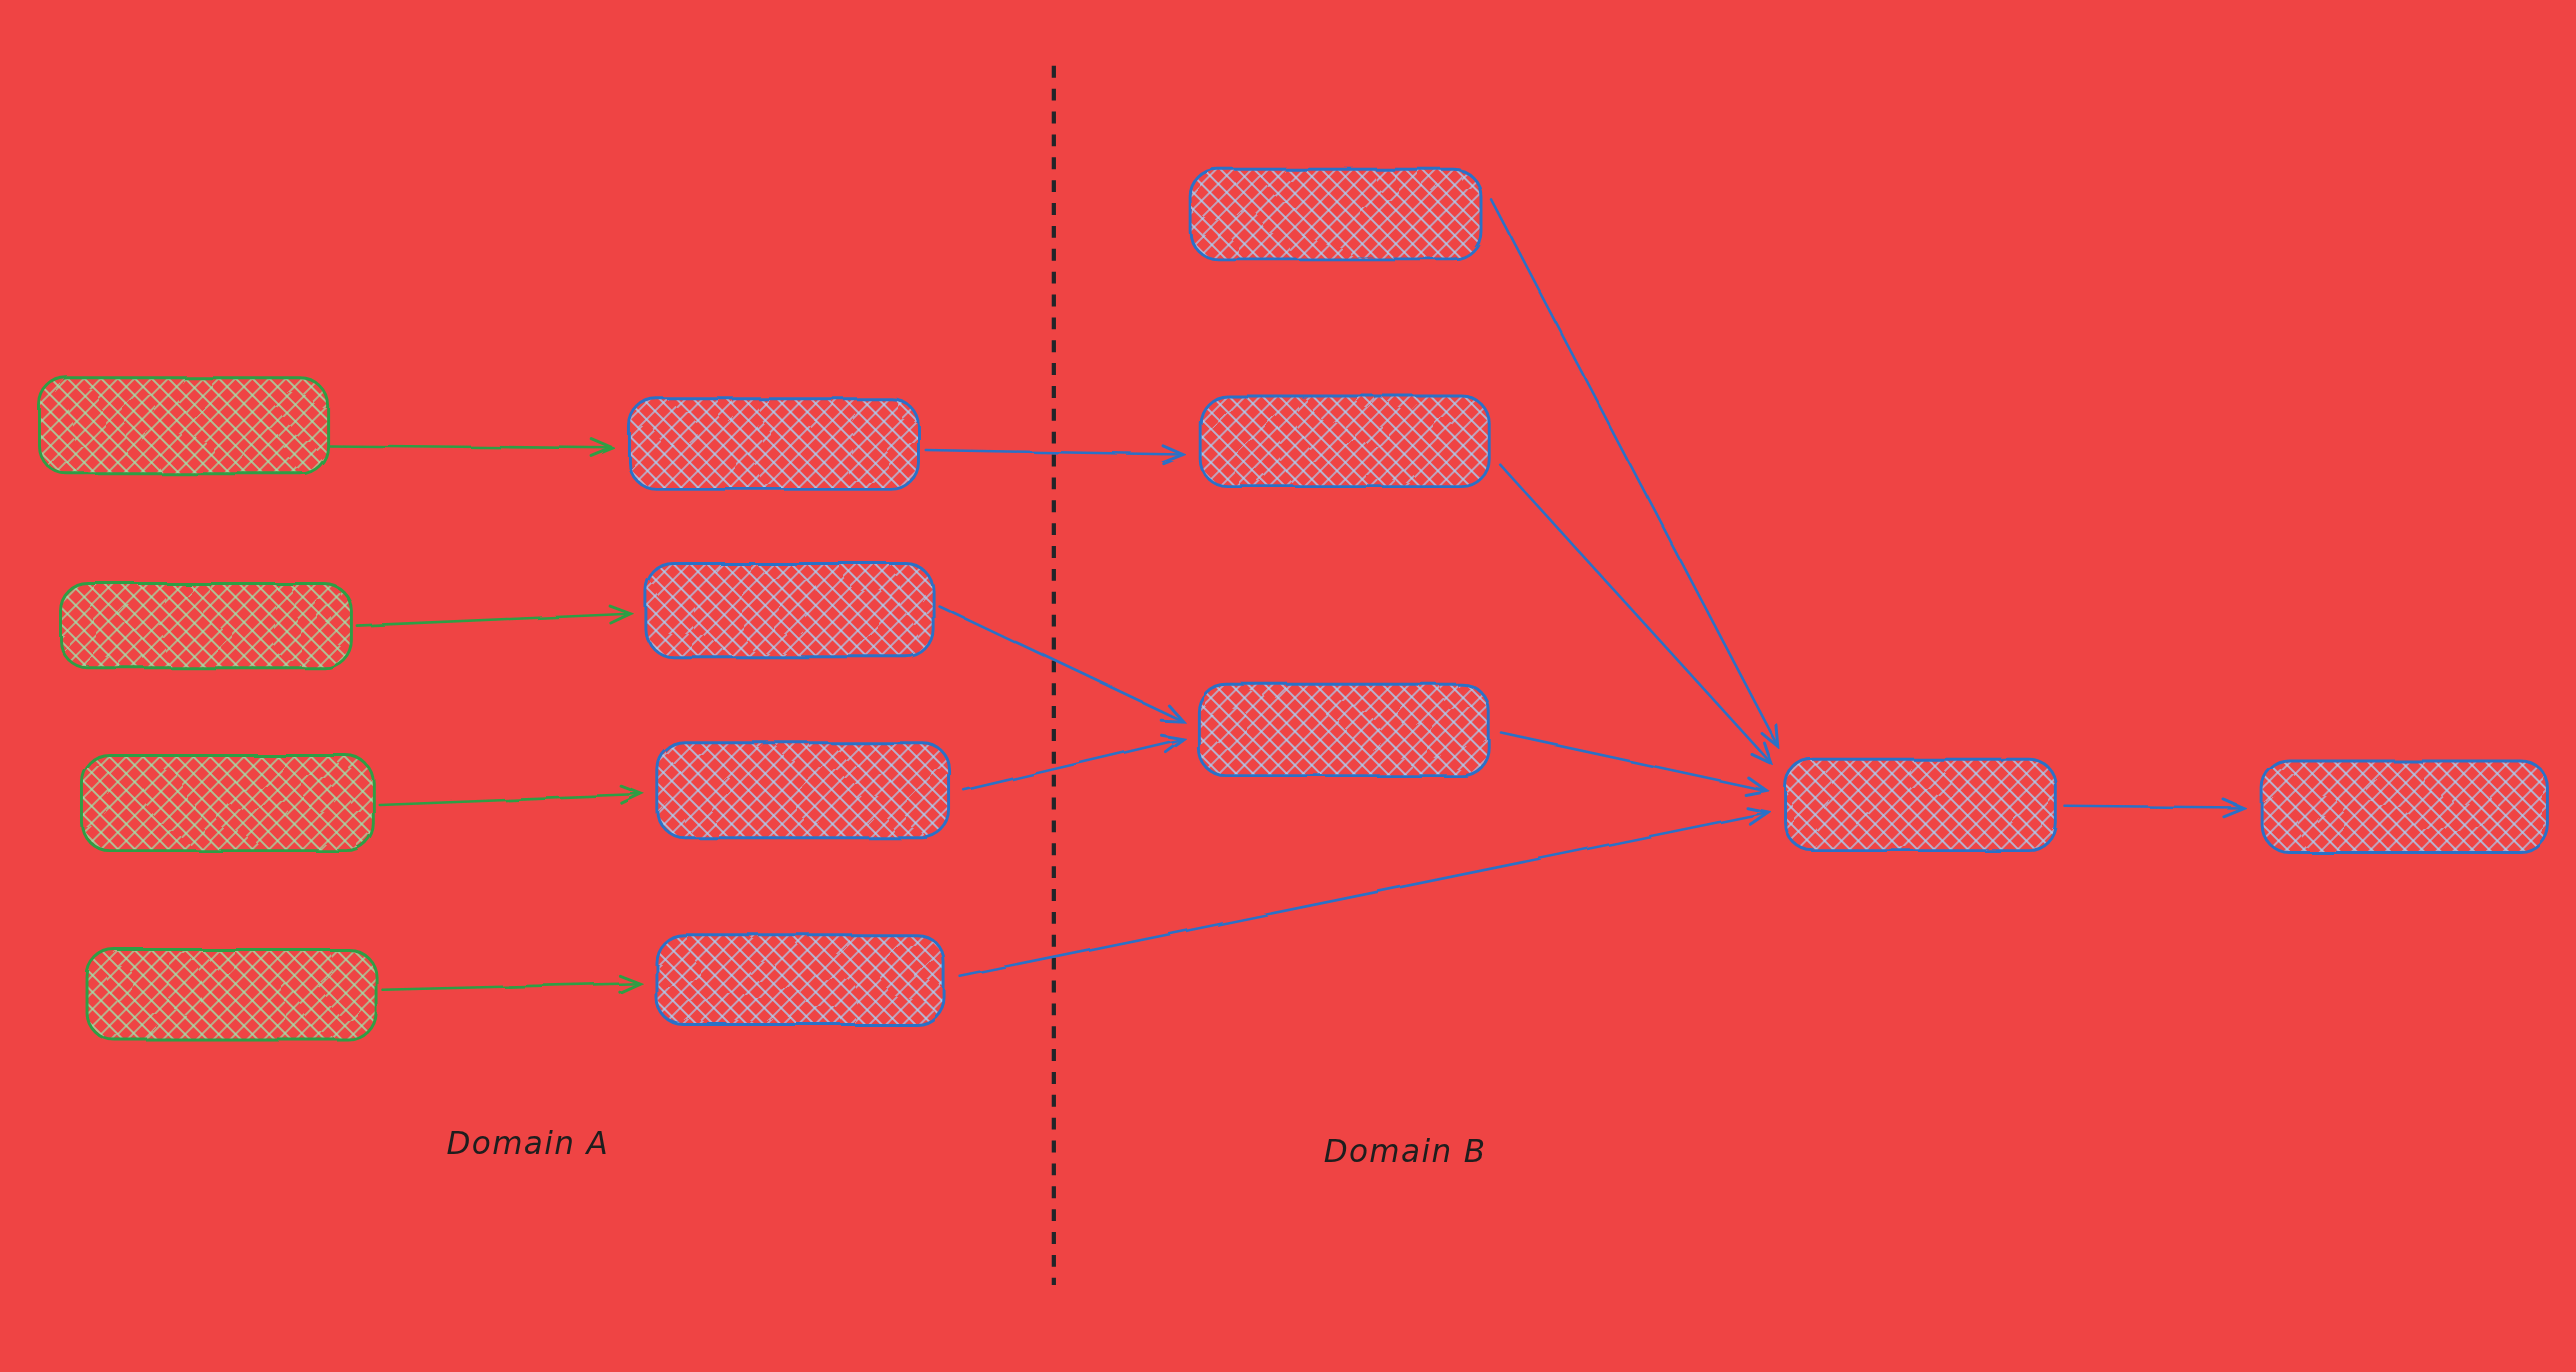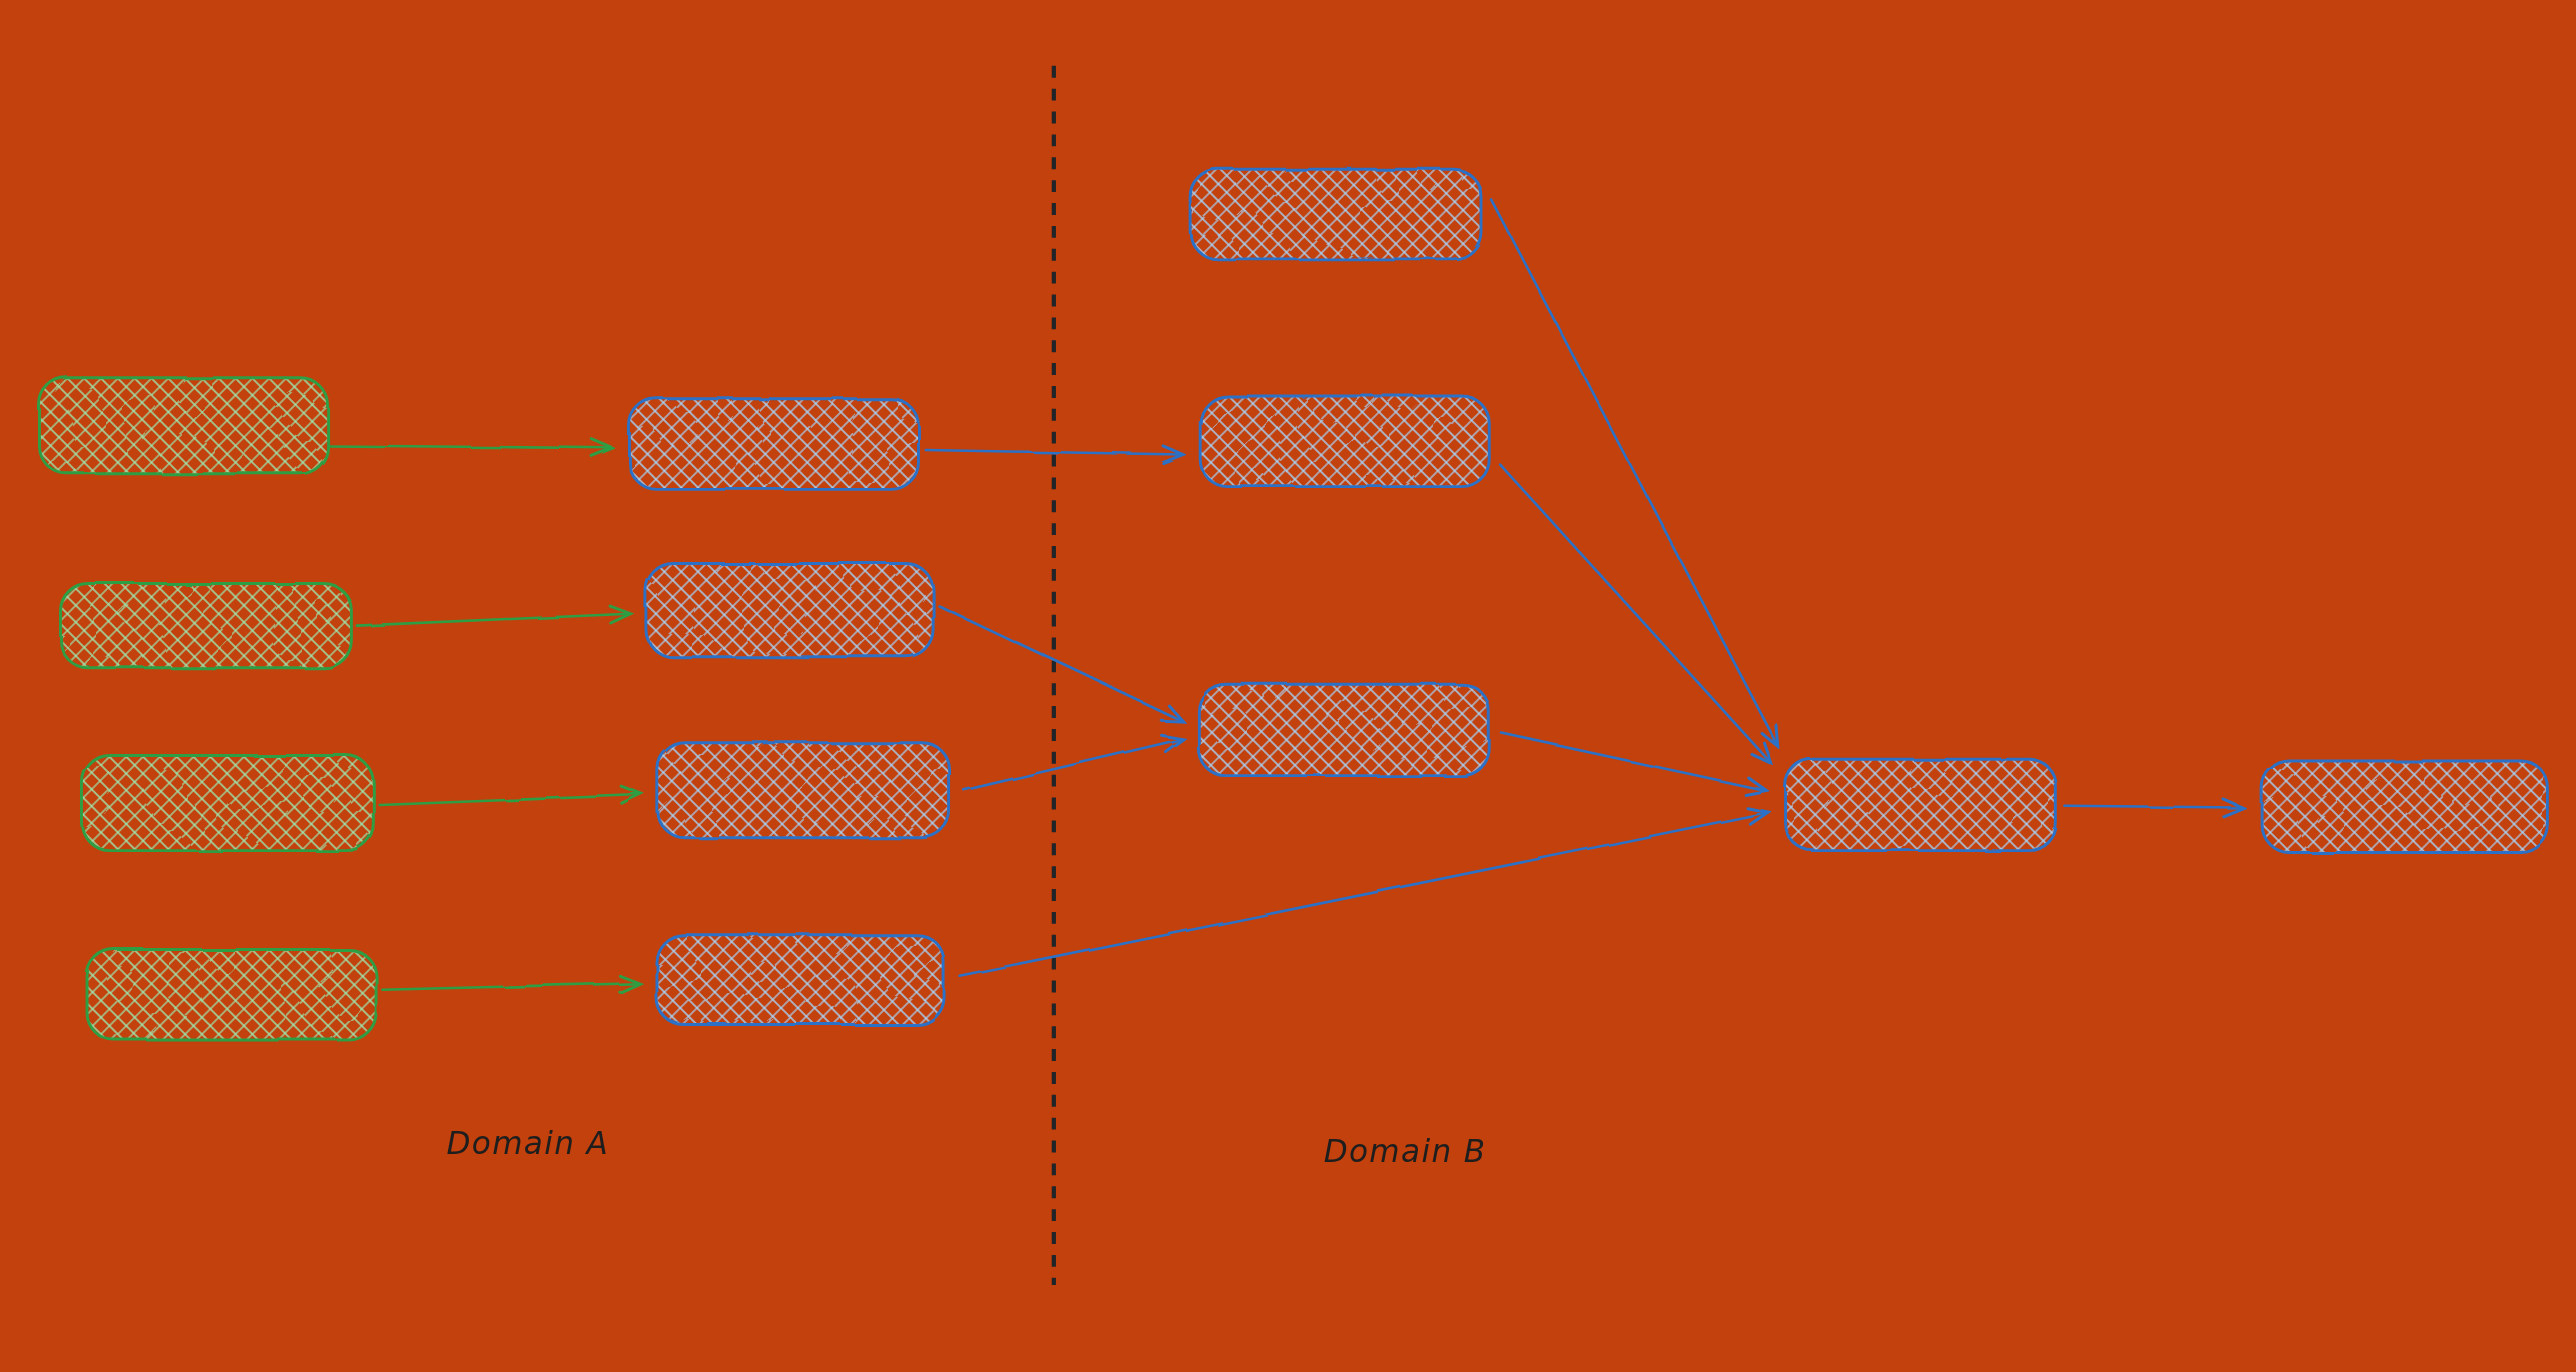--- a/index.html
+++ b/index.html
@@ -5,21 +5,21 @@
   html, body {
     margin: 0;
     padding: 0;
     background: #ffffff;
     font-family: "DejaVu Sans", sans-serif;
   }
   .canvas {
     position: relative;
     width: 2576px;
     height: 1372px;
-    background: #c2410c;
+    background: #ef4444;
     overflow: hidden;
   }
   svg { display: block; }
   .node-rect {
     stroke-width: 3.2;
     stroke-linejoin: round;
   }
   .edge-line {
     stroke-width: 2.8;
     stroke-linecap: round;

